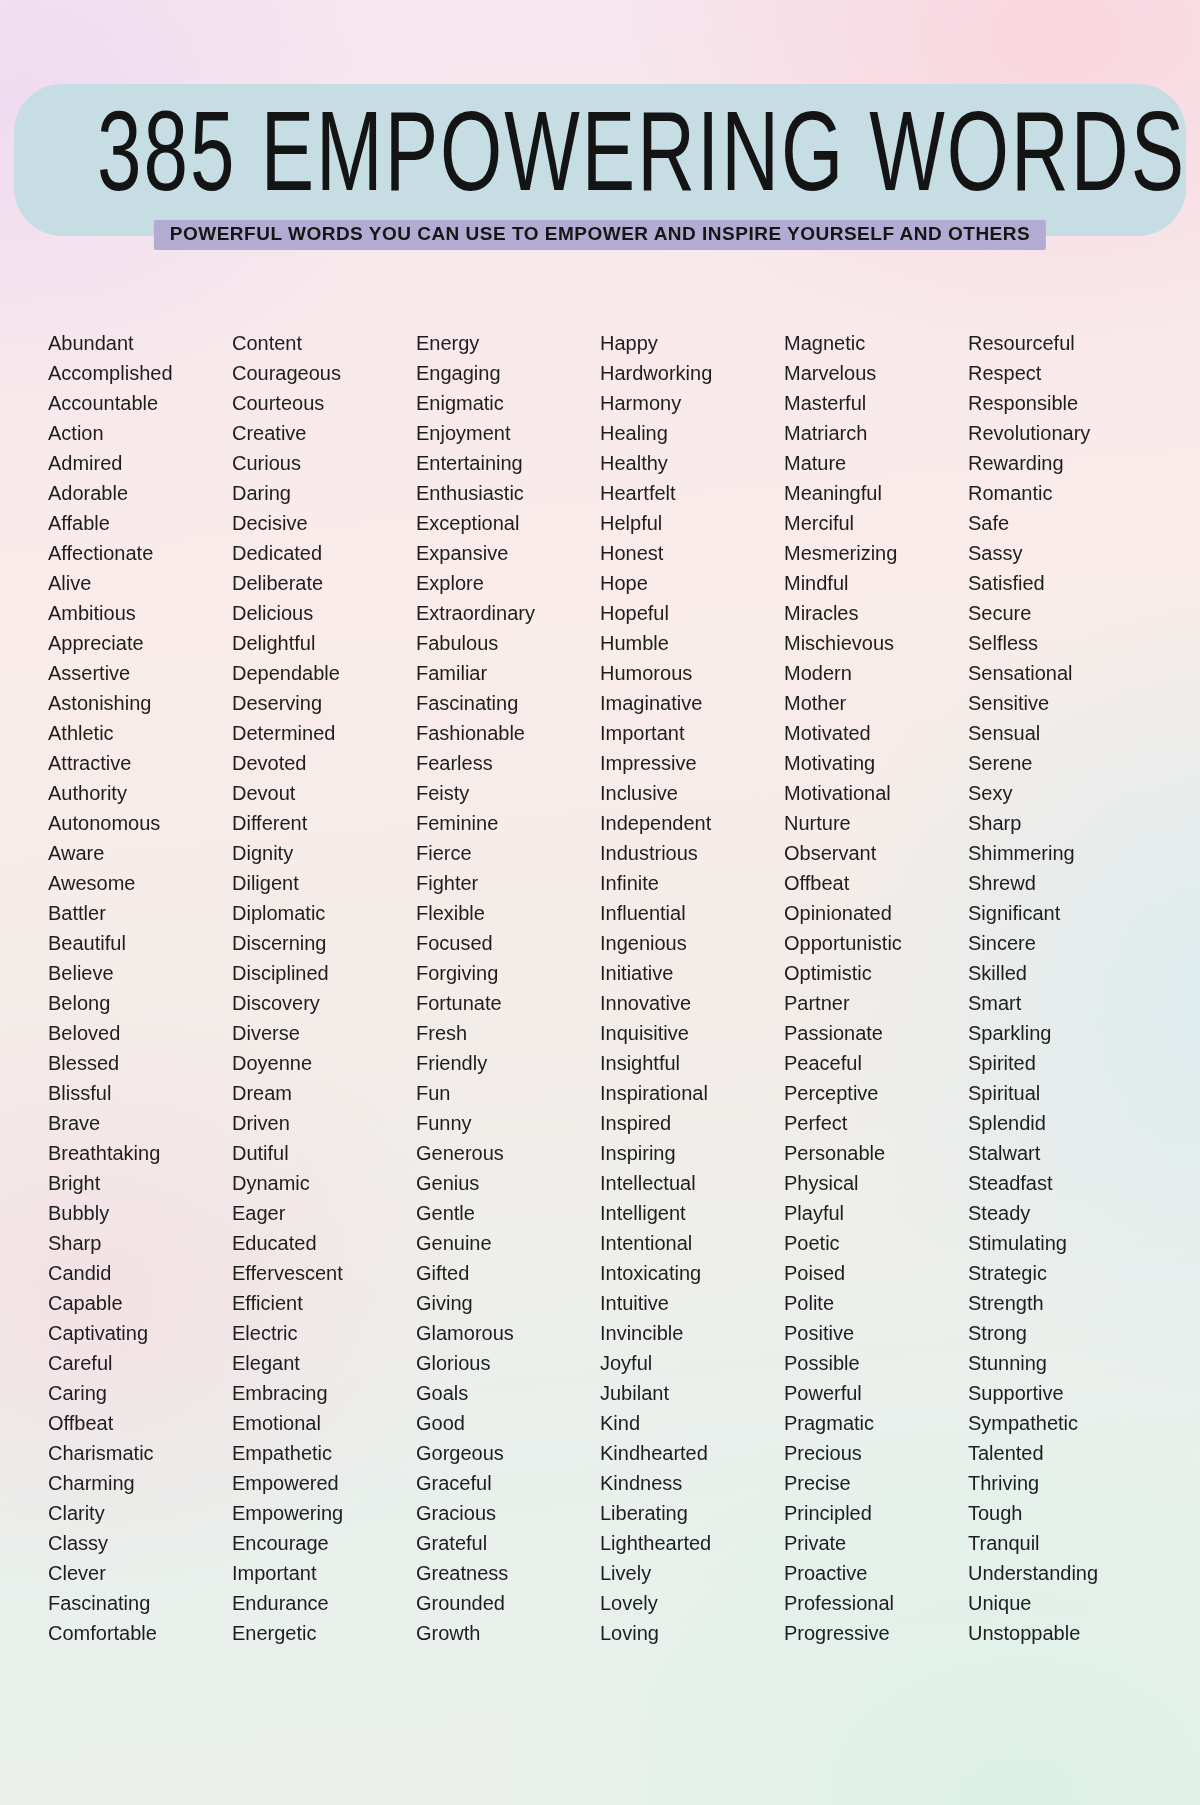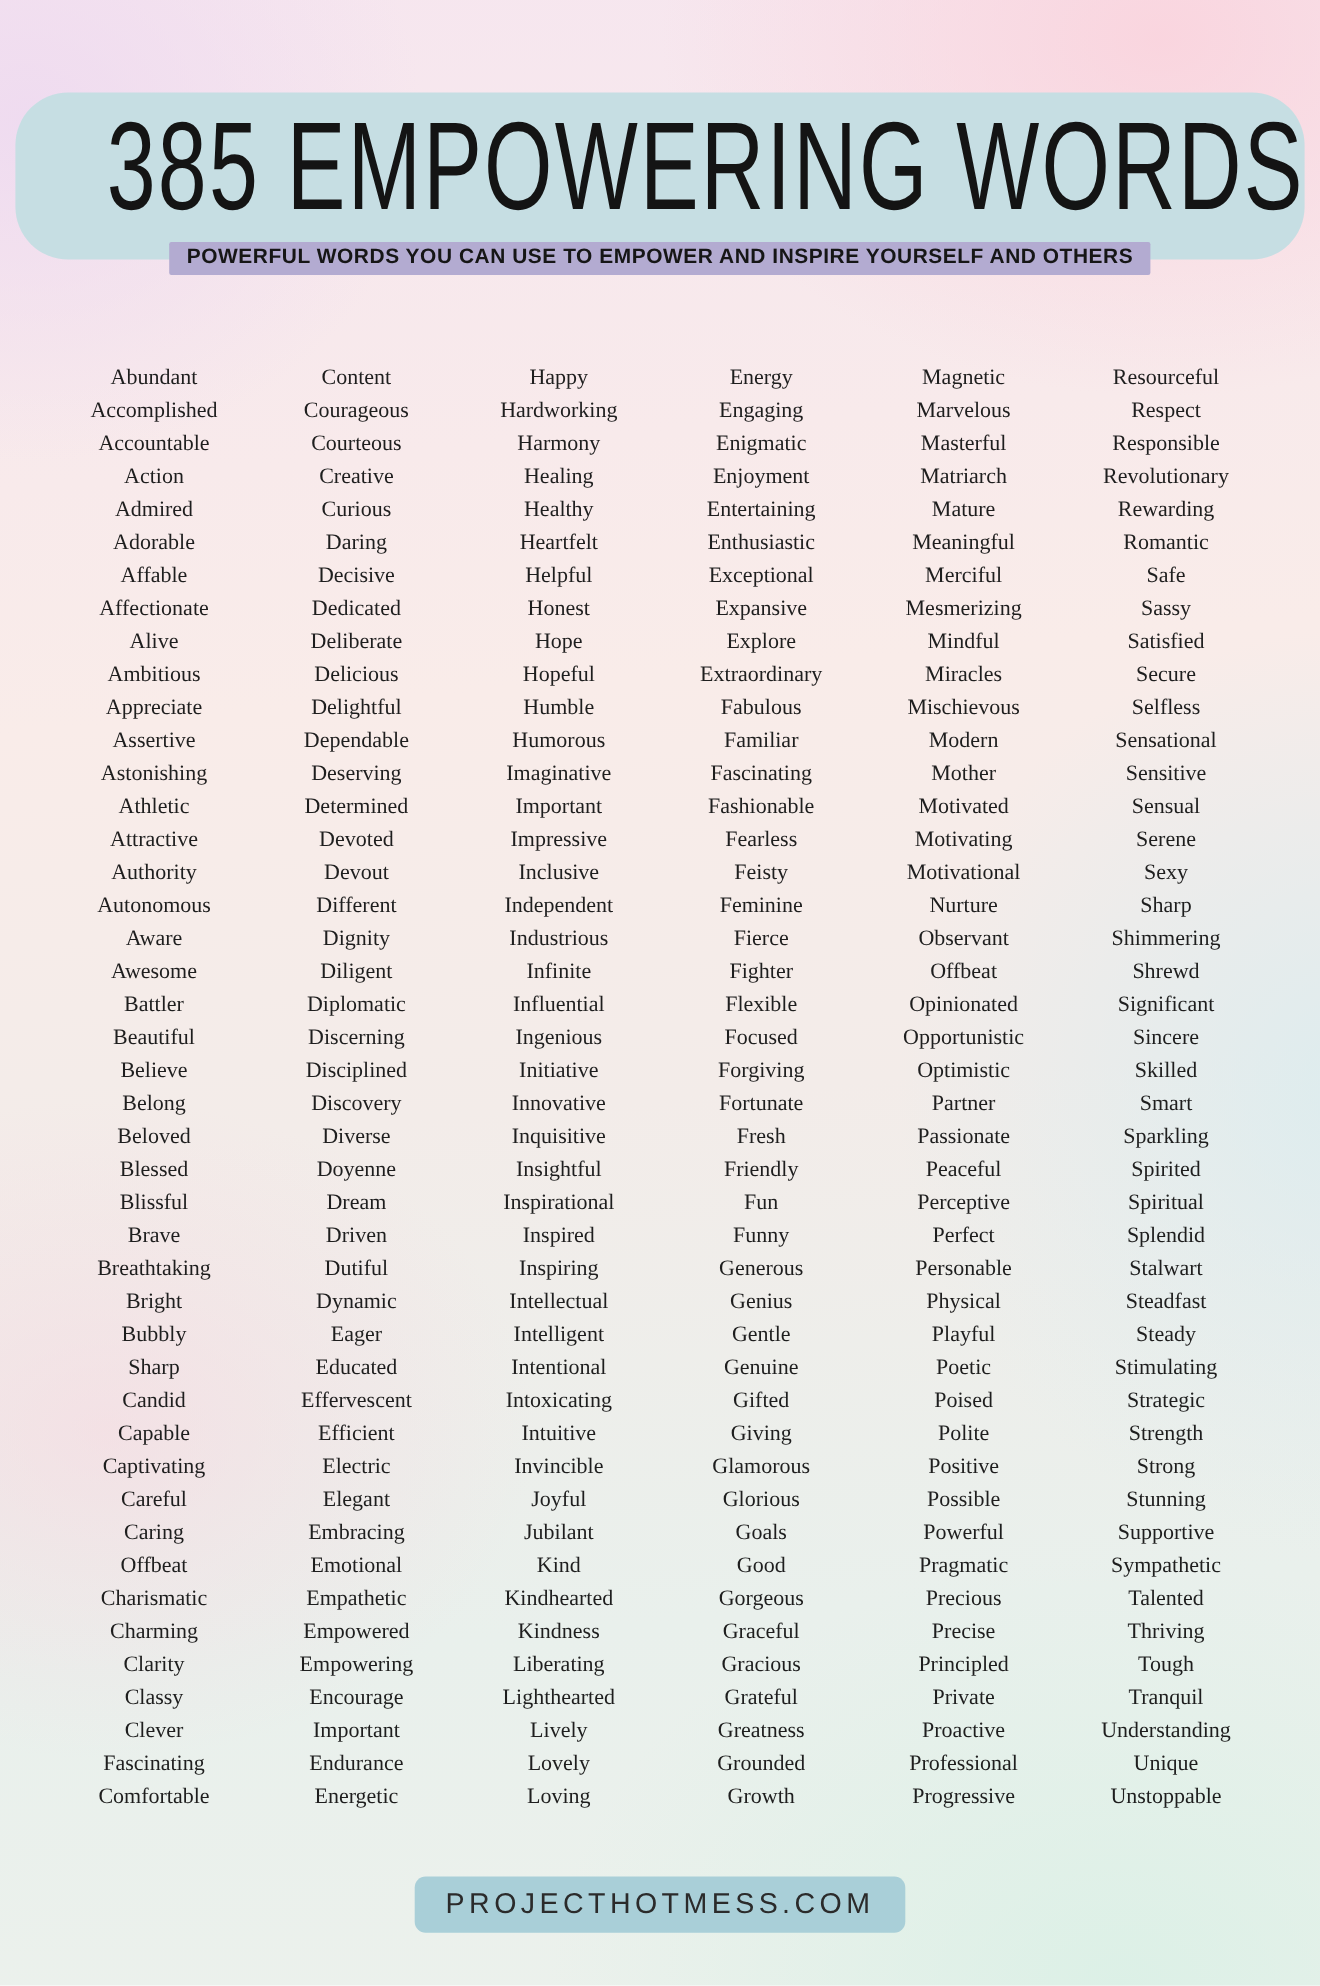--- a/index.html
+++ b/index.html
@@ -57,22 +57,20 @@
     border-radius: 2px;
   }
 
   .words-grid {
     display: flex;
     margin: 92px 48px 0 48px;
   }
 
   .word-col {
     flex: 1 1 0;
-    text-align: center;
-    font-family: Liberation Serif, serif;
   }
 
   .word {
     font-size: 20px;
     line-height: 30px;
     color: #1e1e1e;
     white-space: nowrap;
   }
 
   .footer-wrap {
@@ -188,20 +186,66 @@
         <div class="word">Emotional</div>
         <div class="word">Empathetic</div>
         <div class="word">Empowered</div>
         <div class="word">Empowering</div>
         <div class="word">Encourage</div>
         <div class="word">Important</div>
         <div class="word">Endurance</div>
         <div class="word">Energetic</div>
       </div>
       <div class="word-col">
+        <div class="word">Energy</div>
+        <div class="word">Engaging</div>
+        <div class="word">Enigmatic</div>
+        <div class="word">Enjoyment</div>
+        <div class="word">Entertaining</div>
+        <div class="word">Enthusiastic</div>
+        <div class="word">Exceptional</div>
+        <div class="word">Expansive</div>
+        <div class="word">Explore</div>
+        <div class="word">Extraordinary</div>
+        <div class="word">Fabulous</div>
+        <div class="word">Familiar</div>
+        <div class="word">Fascinating</div>
+        <div class="word">Fashionable</div>
+        <div class="word">Fearless</div>
+        <div class="word">Feisty</div>
+        <div class="word">Feminine</div>
+        <div class="word">Fierce</div>
+        <div class="word">Fighter</div>
+        <div class="word">Flexible</div>
+        <div class="word">Focused</div>
+        <div class="word">Forgiving</div>
+        <div class="word">Fortunate</div>
+        <div class="word">Fresh</div>
+        <div class="word">Friendly</div>
+        <div class="word">Fun</div>
+        <div class="word">Funny</div>
+        <div class="word">Generous</div>
+        <div class="word">Genius</div>
+        <div class="word">Gentle</div>
+        <div class="word">Genuine</div>
+        <div class="word">Gifted</div>
+        <div class="word">Giving</div>
+        <div class="word">Glamorous</div>
+        <div class="word">Glorious</div>
+        <div class="word">Goals</div>
+        <div class="word">Good</div>
+        <div class="word">Gorgeous</div>
+        <div class="word">Graceful</div>
+        <div class="word">Gracious</div>
+        <div class="word">Grateful</div>
+        <div class="word">Greatness</div>
+        <div class="word">Grounded</div>
+        <div class="word">Growth</div>
+      </div>
+      <div class="word-col">
         <div class="word">Happy</div>
         <div class="word">Hardworking</div>
         <div class="word">Harmony</div>
         <div class="word">Healing</div>
         <div class="word">Healthy</div>
         <div class="word">Heartfelt</div>
         <div class="word">Helpful</div>
         <div class="word">Honest</div>
         <div class="word">Hope</div>
         <div class="word">Hopeful</div>
@@ -234,66 +278,20 @@
         <div class="word">Kind</div>
         <div class="word">Kindhearted</div>
         <div class="word">Kindness</div>
         <div class="word">Liberating</div>
         <div class="word">Lighthearted</div>
         <div class="word">Lively</div>
         <div class="word">Lovely</div>
         <div class="word">Loving</div>
       </div>
       <div class="word-col">
-        <div class="word">Energy</div>
-        <div class="word">Engaging</div>
-        <div class="word">Enigmatic</div>
-        <div class="word">Enjoyment</div>
-        <div class="word">Entertaining</div>
-        <div class="word">Enthusiastic</div>
-        <div class="word">Exceptional</div>
-        <div class="word">Expansive</div>
-        <div class="word">Explore</div>
-        <div class="word">Extraordinary</div>
-        <div class="word">Fabulous</div>
-        <div class="word">Familiar</div>
-        <div class="word">Fascinating</div>
-        <div class="word">Fashionable</div>
-        <div class="word">Fearless</div>
-        <div class="word">Feisty</div>
-        <div class="word">Feminine</div>
-        <div class="word">Fierce</div>
-        <div class="word">Fighter</div>
-        <div class="word">Flexible</div>
-        <div class="word">Focused</div>
-        <div class="word">Forgiving</div>
-        <div class="word">Fortunate</div>
-        <div class="word">Fresh</div>
-        <div class="word">Friendly</div>
-        <div class="word">Fun</div>
-        <div class="word">Funny</div>
-        <div class="word">Generous</div>
-        <div class="word">Genius</div>
-        <div class="word">Gentle</div>
-        <div class="word">Genuine</div>
-        <div class="word">Gifted</div>
-        <div class="word">Giving</div>
-        <div class="word">Glamorous</div>
-        <div class="word">Glorious</div>
-        <div class="word">Goals</div>
-        <div class="word">Good</div>
-        <div class="word">Gorgeous</div>
-        <div class="word">Graceful</div>
-        <div class="word">Gracious</div>
-        <div class="word">Grateful</div>
-        <div class="word">Greatness</div>
-        <div class="word">Grounded</div>
-        <div class="word">Growth</div>
-      </div>
-      <div class="word-col">
         <div class="word">Magnetic</div>
         <div class="word">Marvelous</div>
         <div class="word">Masterful</div>
         <div class="word">Matriarch</div>
         <div class="word">Mature</div>
         <div class="word">Meaningful</div>
         <div class="word">Merciful</div>
         <div class="word">Mesmerizing</div>
         <div class="word">Mindful</div>
         <div class="word">Miracles</div>
@@ -373,17 +371,14 @@
         <div class="word">Talented</div>
         <div class="word">Thriving</div>
         <div class="word">Tough</div>
         <div class="word">Tranquil</div>
         <div class="word">Understanding</div>
         <div class="word">Unique</div>
         <div class="word">Unstoppable</div>
       </div>
     </div>
 
-  <div class="footer-wrap">
-    <div class="footer-pill">PROJECTHOTMESS.COM</div>
-  </div>
 
 </div>
 
 </body></html>

